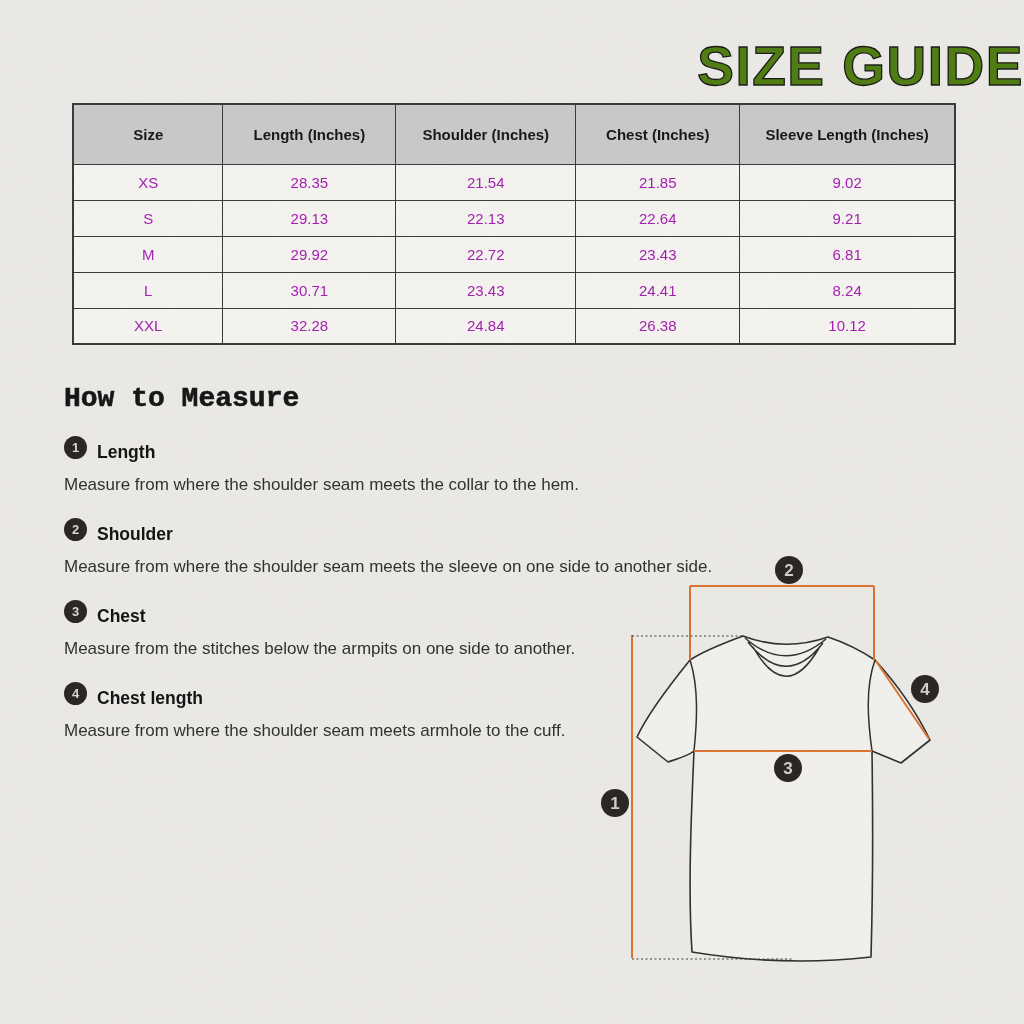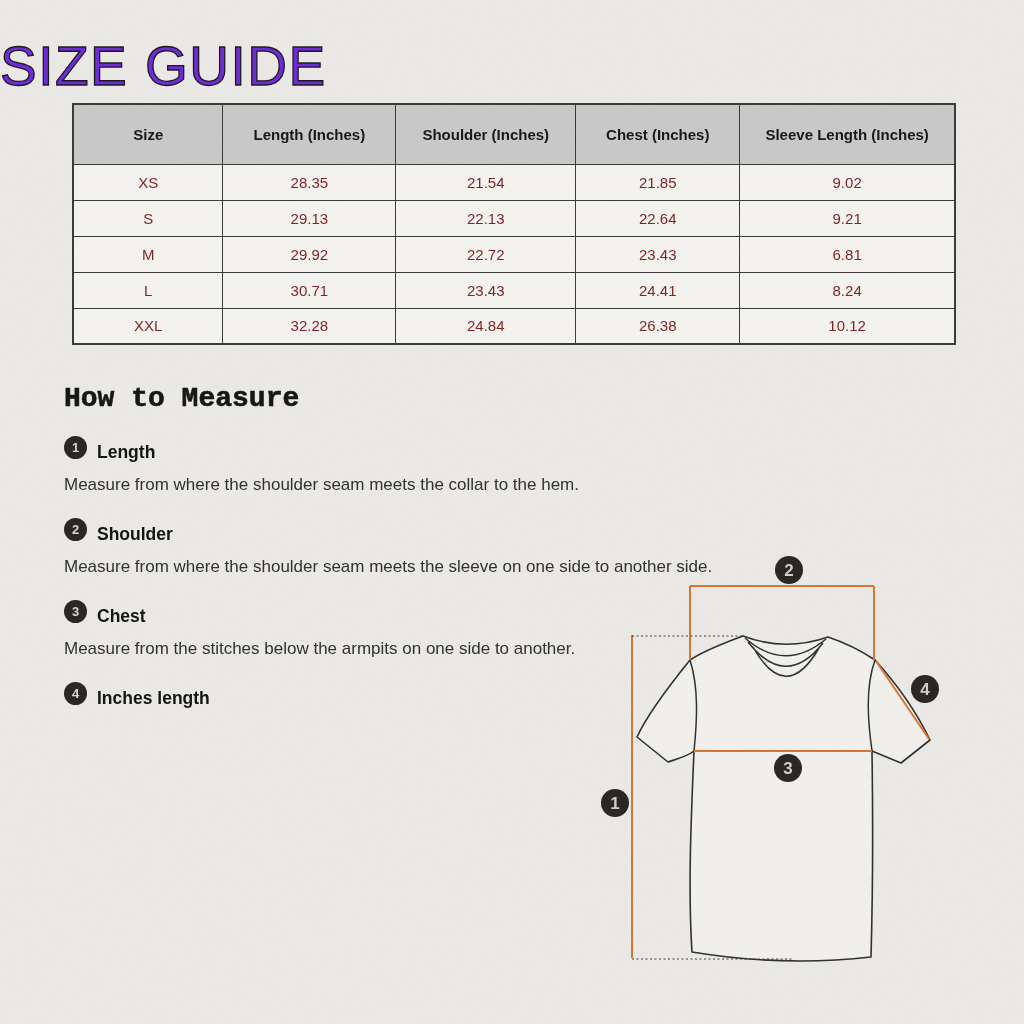--- a/index.html
+++ b/index.html
@@ -8,40 +8,40 @@
     position:relative;
     background:#eceae7;
     font-family:"Liberation Sans", sans-serif;
     color:#1a1a1a;
     overflow:hidden;
   }
 
   
   .page-title{
     position:absolute; top:34px; left:0; width:1024px;
-    text-align:left;
-    font-size:55px; font-weight:normal; letter-spacing:1.5px;
-    color:#6d28d9;
+    text-align:right;
+    font-size:55px; font-weight:bold; letter-spacing:1.5px;
+    color:#4d7c0f;
     -webkit-text-stroke:1.3px #161616;
   }
 
   
   .size-table-wrap{ position:absolute; left:72px; top:103px; width:884px; }
   table.size-table{
     width:100%; border-collapse:collapse; table-layout:fixed;
     border:2px solid #383838;
   }
   table.size-table th{
     background:#c9c9c9; border:1px solid #383838;
     height:60px; font-size:15px; font-weight:bold; color:#141414;
     text-align:center; vertical-align:middle;
   }
   table.size-table td{
     background:#f5f4f1; border:1px solid #383838;
-    height:36px; font-size:15px; color:#7f1d1d;
+    height:36px; font-size:15px; color:#a21caf;
     text-align:center; vertical-align:middle;
   }
 
   
   .section-heading{
     position:absolute; left:64px; top:383px;
     font-size:28px; font-weight:bold; color:#121212;font-family:Liberation Mono, monospace;
     -webkit-text-stroke:0.6px #121212;
   }
   .steps{ position:absolute; left:64px; top:431px; width:700px; }
@@ -151,22 +151,23 @@
   <p class="step-desc">Measure from where the shoulder seam meets the sleeve on one side to another side.</p>
 
   <div class="step-head">
     <span class="badge">3</span>
     <span class="step-label">Chest</span>
   </div>
   <p class="step-desc">Measure from the stitches below the armpits on one side to another.</p>
 
   <div class="step-head">
     <span class="badge">4</span>
-    <span class="step-label">Inches length</span>
-  </div>
+    <span class="step-label">Chest length</span>
+  </div>
+  <p class="step-desc">Measure from where the shoulder seam meets armhole to the cuff.</p>
 </div>
 
 <div class="diagram">
   <svg width="440" height="445" viewBox="585 545 440 445">
 
     <path d="M 743 636
          C 724 643 702 652 690 660
          C 673 681 649 711 637 737
          L 668 762
          C 677 759 688 756 694 751

